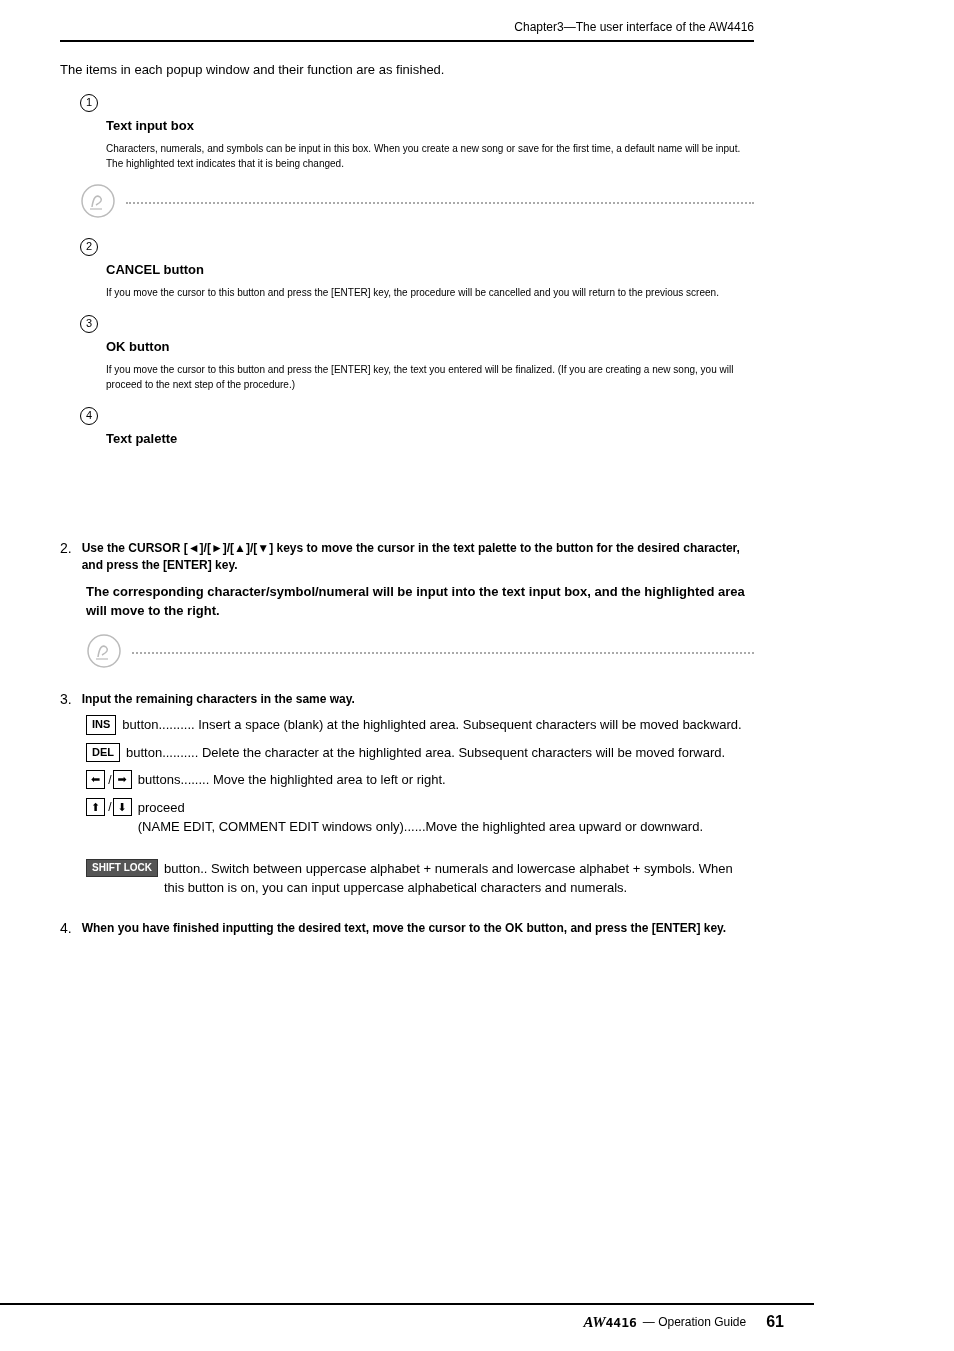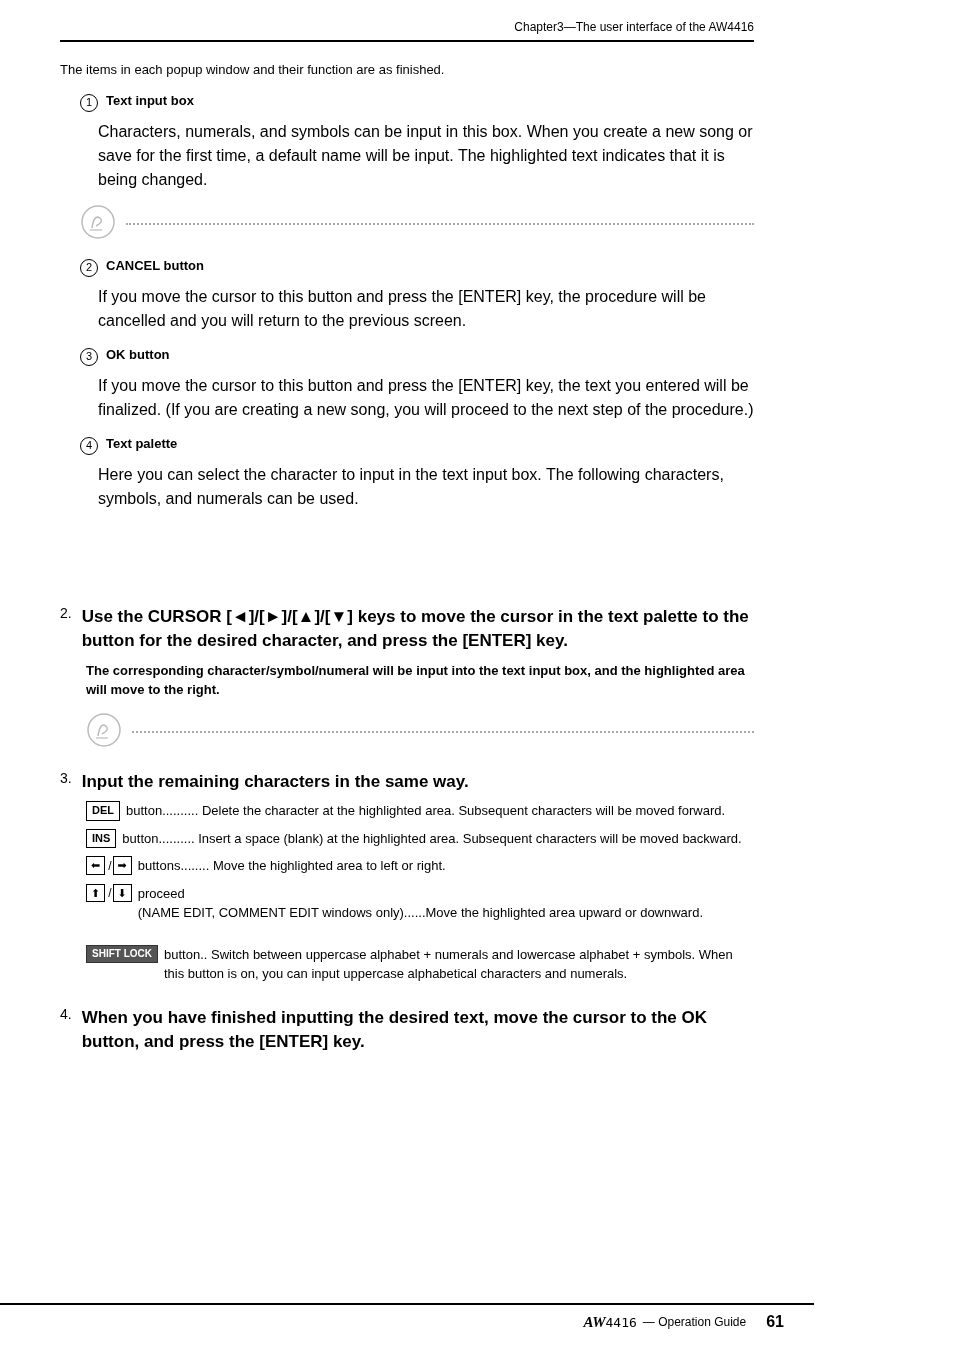--- a/index.html
+++ b/index.html
@@ -48,25 +48,26 @@
       text-align: center;
       line-height: 15px;
       font-size: 11px;
       margin-right: 8px;
       flex-shrink: 0;
       margin-top: 1px;
     }
     .item-title {
       font-weight: bold;
       font-size: 13px;
+      margin-top: 25px;
     }
     .item-desc {
-      font-size: 16px;
+      font-size: 10px;
       margin-top: 4px;
-      margin-left: 18px;
+      margin-left: 26px;
       line-height: 1.5;
     }
     .note-row {
       display: flex;
       align-items: center;
       margin: 12px 0 18px 0;
     }
     .note-icon {
       width: 36px;
       height: 36px;
@@ -86,21 +87,21 @@
       align-items: flex-start;
       margin-bottom: 8px;
     }
     .step-num {
       font-size: 14px;
       font-weight: normal;
       margin-right: 10px;
       flex-shrink: 0;
     }
     .step-text {
-      font-size: 17px;
+      font-size: 12px;
       font-weight: bold;
       line-height: 1.4;
     }
     .step-desc {
       font-size: 13px;
       margin-left: 26px;
       line-height: 1.5;
       margin-bottom: 10px;
       font-weight: bold;
     }
@@ -238,21 +239,20 @@
       <span class="item-title">OK button</span>
     </div>
     <p class="item-desc">If you move the cursor to this button and press the [ENTER] key, the text you entered will be finalized. (If you are creating a new song, you will proceed to the next step of the procedure.)</p>
   </div>
 
   <div class="section-block">
     <div class="numbered-item">
       <span class="circle-num">4</span>
       <span class="item-title">Text palette</span>
     </div>
-    <p class="item-desc">Here you can select the character to input in the text input box. The following characters, symbols, and numerals can be used.</p>
   </div>
 
   <div style="height: 80px;"></div>
 
   <div class="step-block">
     <div class="step-heading">
       <span class="step-num">2.</span>
       <span class="step-text">Use the CURSOR [◄]/[►]/[▲]/[▼] keys to move the cursor in the text palette to the button for the desired character, and press the [ENTER] key.</span>
     </div>
     <p class="step-desc">The corresponding character/symbol/numeral will be input into the text input box, and the highlighted area will move to the right.</p>
@@ -269,32 +269,32 @@
 
   <div class="step-block">
     <div class="step-heading">
       <span class="step-num">3.</span>
       <span class="step-text">Input the remaining characters in the same way.</span>
     </div>
 
     <div class="button-list">
 
       <div class="button-row">
+        <span class="btn-label">INS</span>
+        <div class="btn-text-col">
+          <span> button.......... </span>
+          <span>Insert a space (blank) at the highlighted area. Subsequent characters will be moved backward.</span>
+        </div>
+      </div>
+
+      <div class="button-row">
         <span class="btn-label">DEL</span>
         <div class="btn-text-col">
           <span> button.......... </span>
           <span>Delete the character at the highlighted area. Subsequent characters will be moved forward.</span>
-        </div>
-      </div>
-
-      <div class="button-row">
-        <span class="btn-label">INS</span>
-        <div class="btn-text-col">
-          <span> button.......... </span>
-          <span>Insert a space (blank) at the highlighted area. Subsequent characters will be moved backward.</span>
         </div>
       </div>
 
       <div class="button-row">
         <span class="arrow-icons">
           <span class="arrow-box">⬅</span>
           <span style="font-size:12px; margin:0 1px;">/</span>
           <span class="arrow-box">➡</span>
         </span>
         <div class="btn-text-col">
@@ -328,19 +328,19 @@
 
   <div class="step-block">
     <div class="step-heading">
       <span class="step-num">4.</span>
       <span class="step-text">When you have finished inputting the desired text, move the cursor to the OK button, and press the [ENTER] key.</span>
     </div>
   </div>
 
   <div class="footer-bar">
     <span class="aw-logo" style="font-style:italic; margin-right:6px;">
-      <i>AW</i><span style="font-family: monospace; font-style:normal; font-size:13px; font-weight:normal;">4416</span>
+      <i>AW</i><span style="font-family: monospace; font-style:normal; font-size:13px; font-weight:bold;">4416</span>
     </span>
     <span class="footer-op">— Operation Guide</span>
     <span class="footer-page">61</span>
   </div>
 
 </div>
 
 </body></html>

